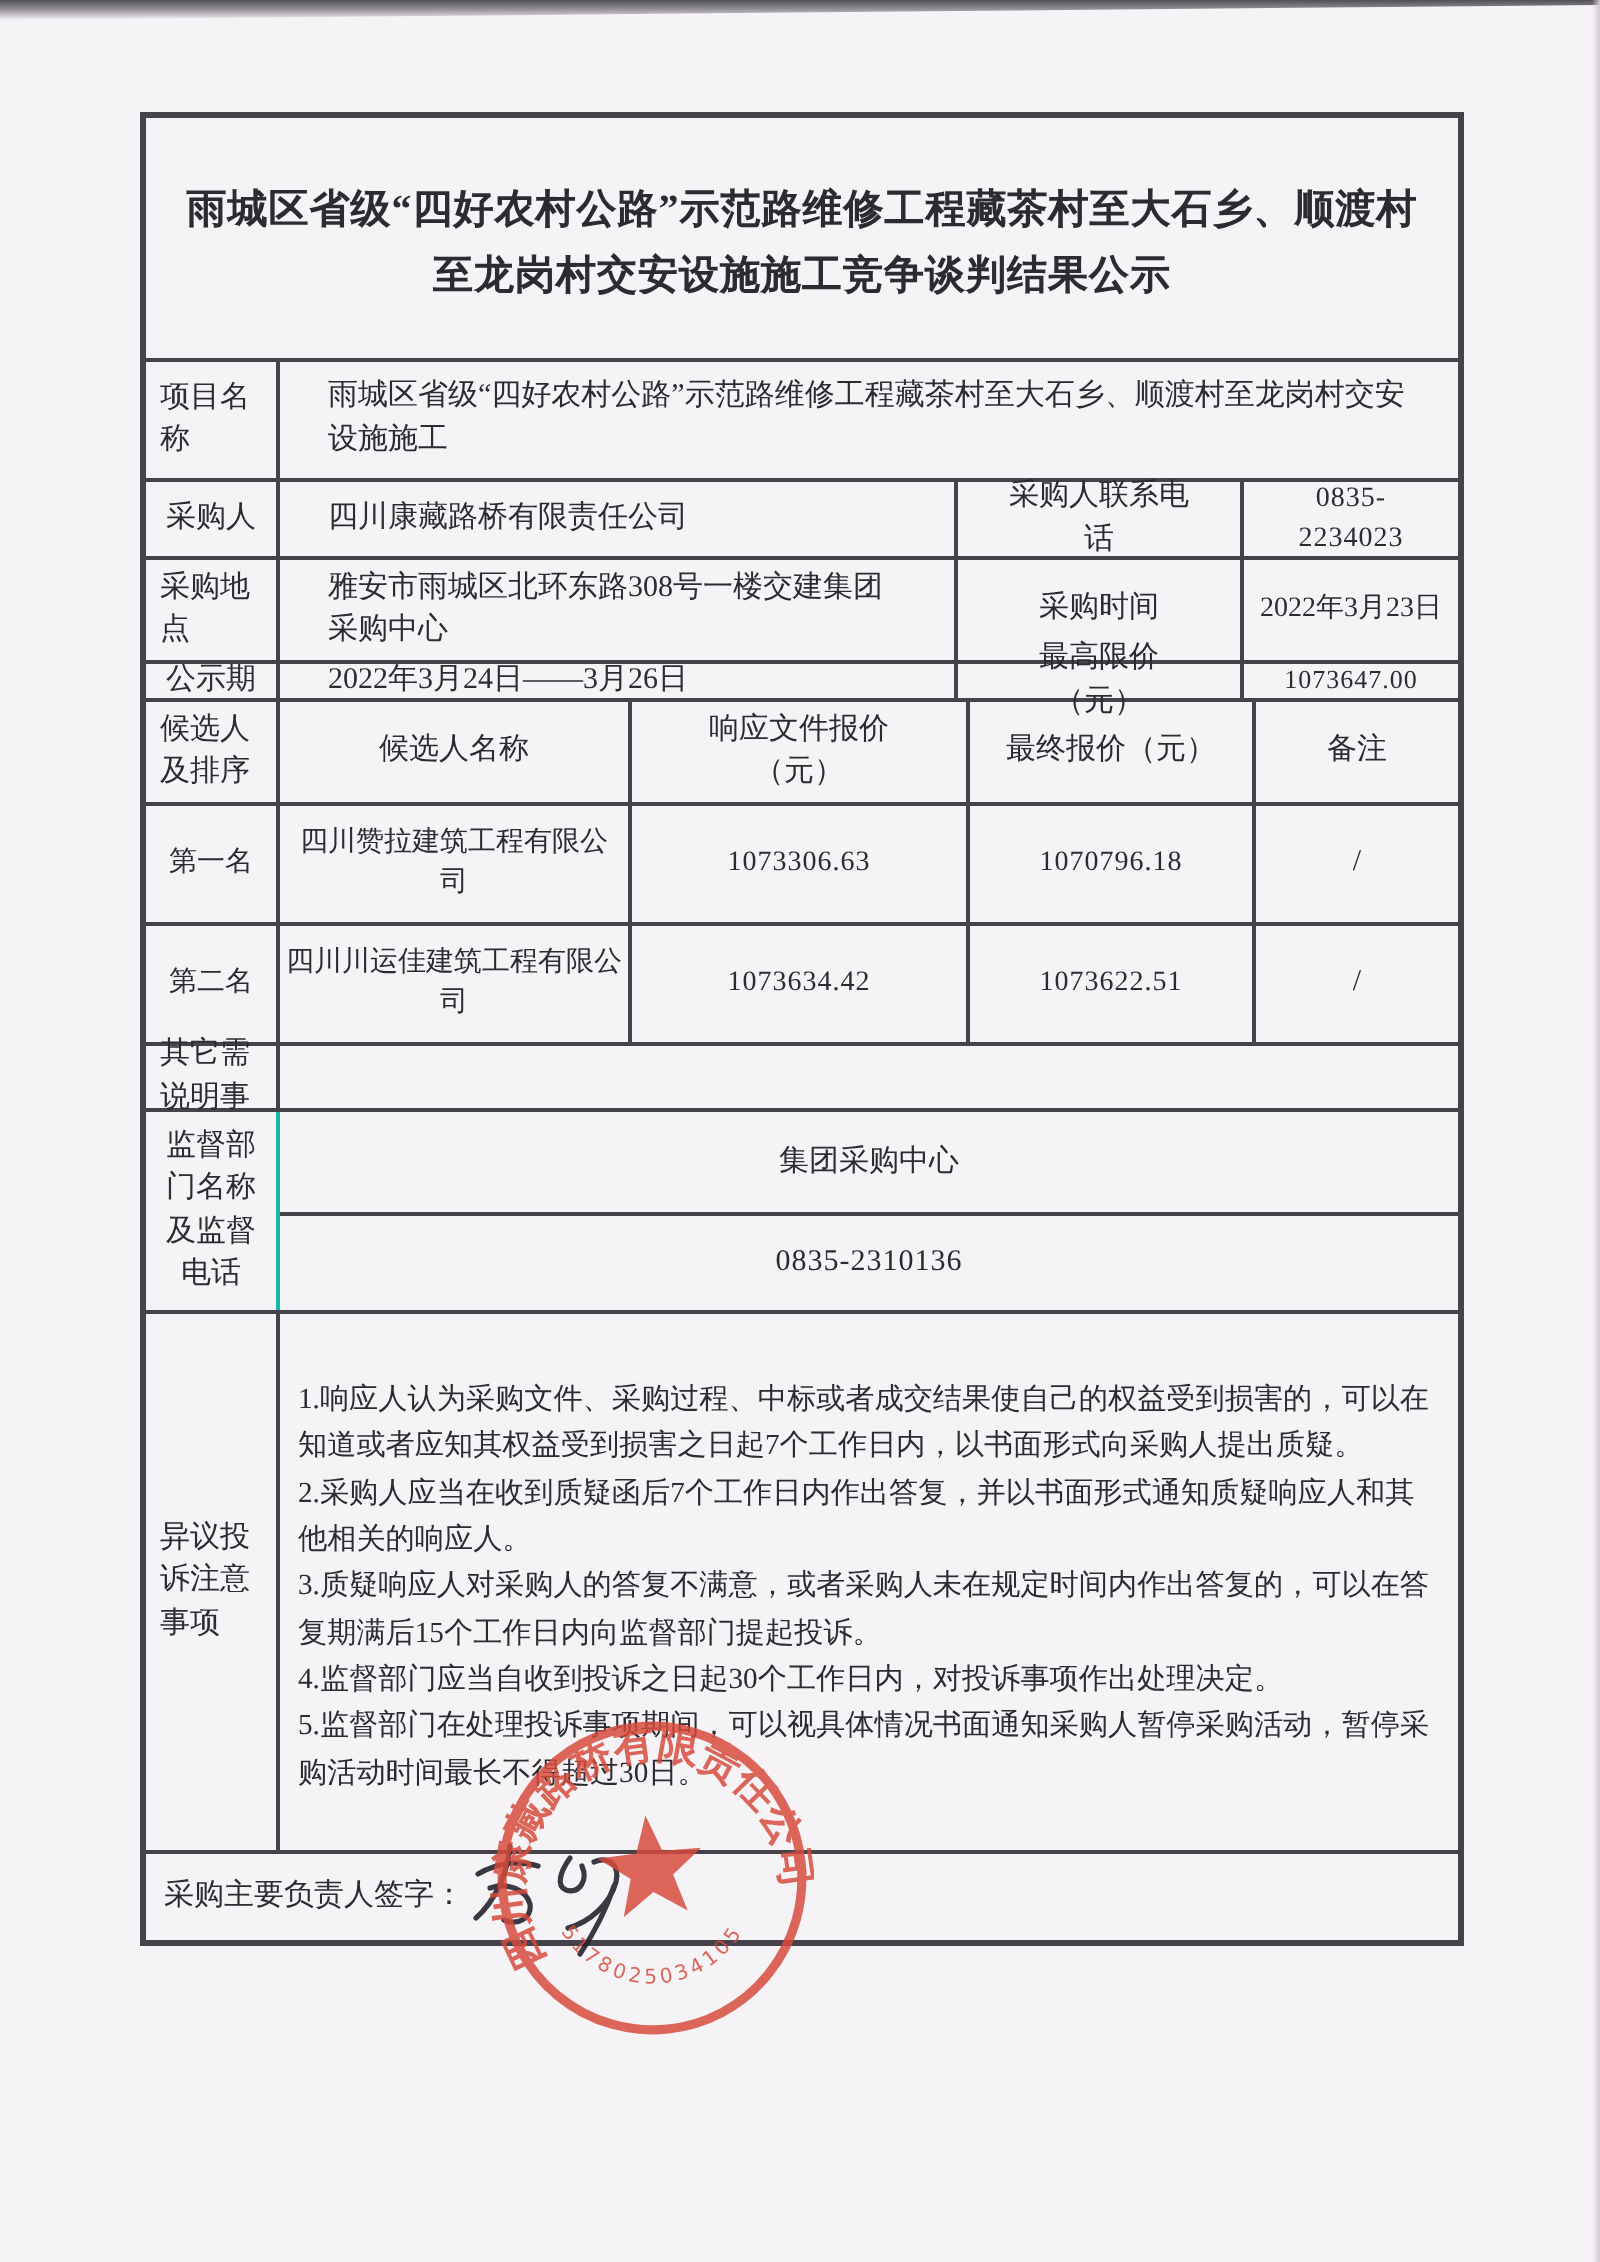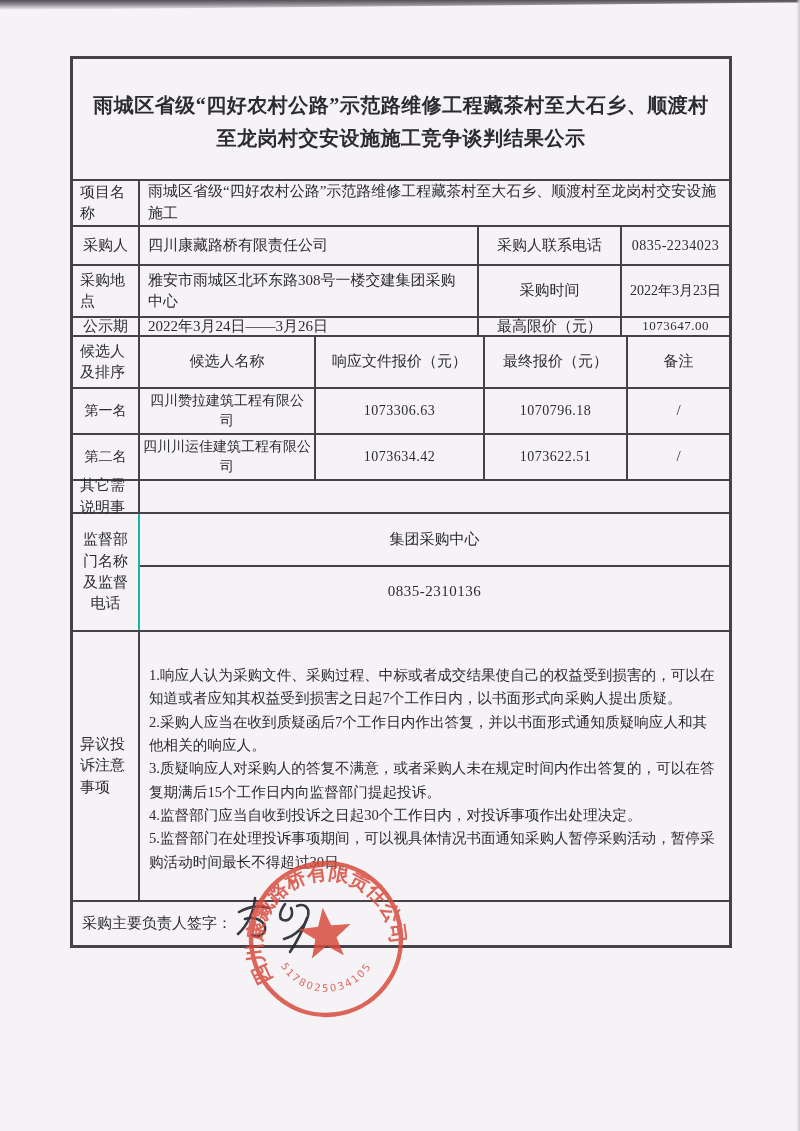--- a/index.html
+++ b/index.html
@@ -20,44 +20,44 @@
     background:linear-gradient(to left,#cfc9d2,rgba(207,201,210,0));
   }
   .doc {
     position:absolute; left:70px; top:56px; width:662px;
     border:3px solid #45424a; background:rgba(255,255,255,0.0);
   }
   .row { display:flex; border-top:2px solid #45424a; align-items:stretch; }
   .row:first-child { border-top:none; }
   .cell {
     display:flex; align-items:center; border-left:2px solid #45424a;
-    font-size:15px; line-height:1.42; padding:3px 8px;
+    font-size:15px; line-height:1.42; padding:3px 24px;
   }
   .cell:first-child { border-left:none; }
   .lab { width:65px; justify-content:center; text-align:left; padding:3px 7px; }
   .ctr { justify-content:center; text-align:center; }
   .lft { justify-content:flex-start; text-align:left; }
   .num { font-size:14px; letter-spacing:0.5px; }
   
   .title-block {
     height:120px; display:flex; align-items:center; justify-content:center;
     text-align:center; font-weight:bold; font-size:20px; line-height:33px;
     padding:6px 16px 0 16px; letter-spacing:0.5px;
   }
   
-  .h48{height:46px}.h39{height:39px}.h52{height:52px}.h32{height:19px}
+  .h48{height:60px}.h39{height:39px}.h52{height:52px}.h32{height:19px}
   .h43{height:33px}.h45{height:45px}
   
   .c-val { flex:1; }
   .c-lab2 { width:143px; }
   .c-val2 { width:109px; }
   
   .c-name{width:176px}.c-p1{width:169px}.c-p2{width:143px}.c-note{flex:1}
   
-  .sup-block { height:118px;justify-content:center; }
+  .sup-block { height:101px;justify-content:center; }
   .sup-col { flex:1; display:flex; flex-direction:column; border-left:2px solid #14b8a6; }
   .sup-cell { display:flex; align-items:center; justify-content:center; font-size:15px; }
   .sup-cell.top { height:51px; }
   .sup-cell.bottom { height:50px; border-top:2px solid #45424a; }
   
   .obj-row { height:270px; }
   .obj-content {
     flex:1; border-left:2px solid #45424a; display:block;
     padding:32px 10px 10px 9px; font-size:14.6px; line-height:1.6;
   }

